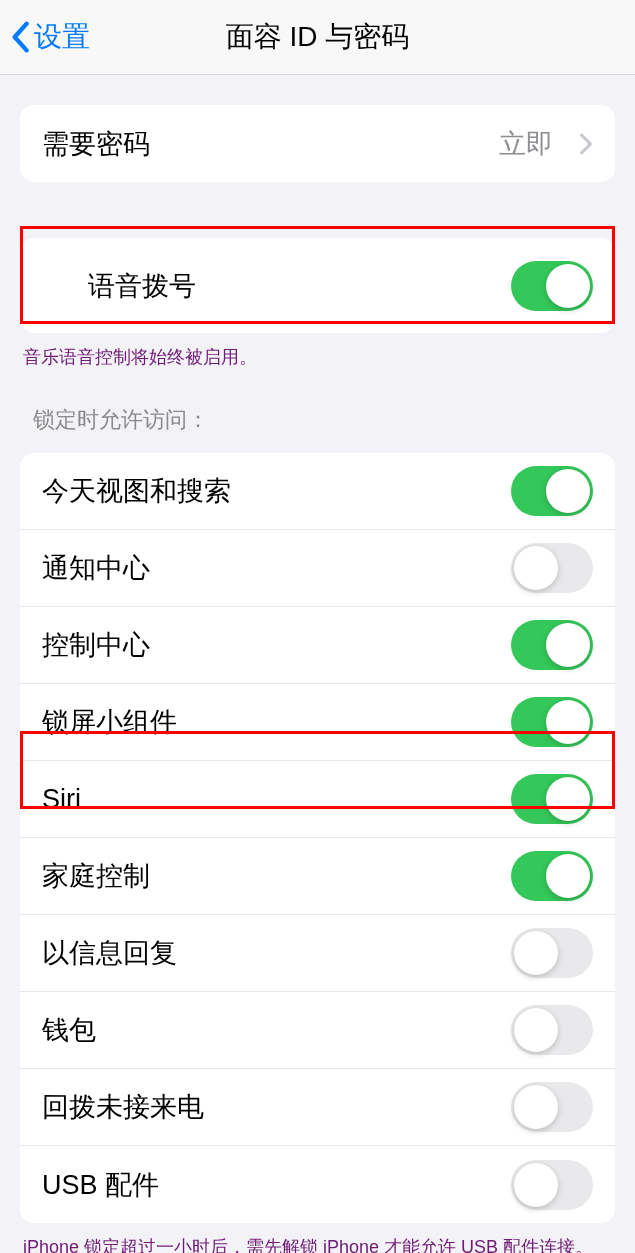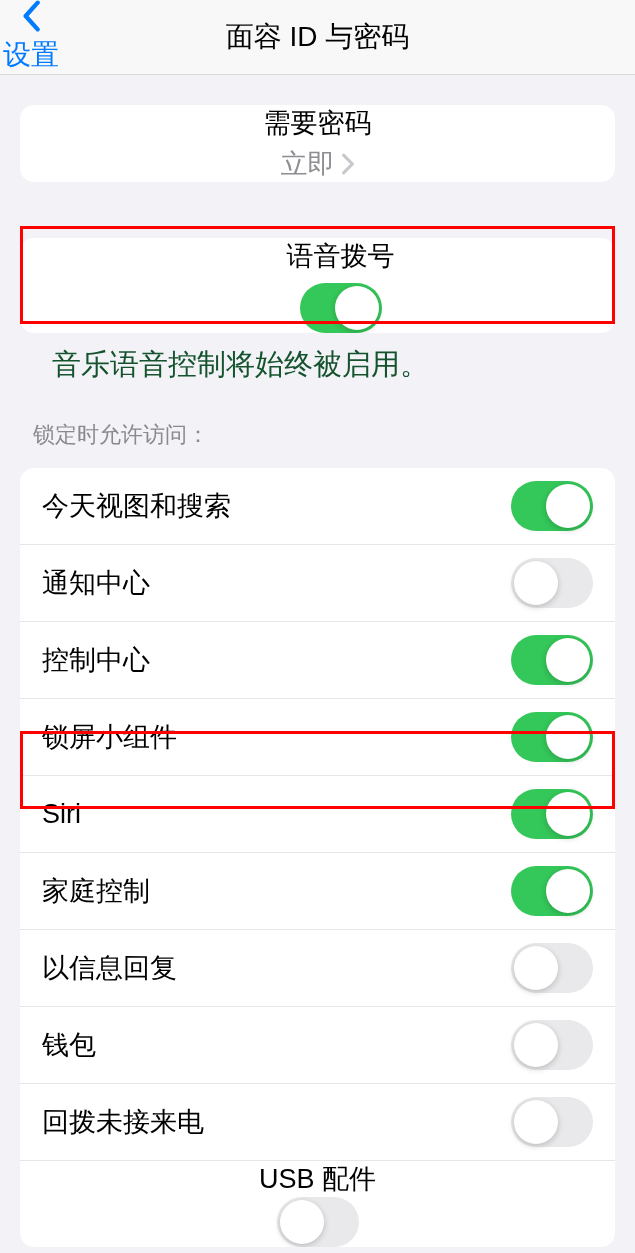--- a/index.html
+++ b/index.html
@@ -19,24 +19,23 @@
       height: 75px;
       background: #f8f8f8;
       display: flex;
       align-items: center;
       border-bottom: 1px solid #d9d9dc;
       position: relative;
     }
     .back-button {
       display: flex;
       align-items: center;
-      padding-left: 3px;
+      padding-left: 10px;
       gap: 4px;
       cursor: pointer;
-      flex-direction: column;
     }
     .back-button span {
       color: #007aff;
       font-size: 28px;
     }
     .header-title {
       position: absolute;
       width: 100%;
       text-align: center;
       font-size: 28px;
@@ -59,39 +58,38 @@
     .row {
       display: flex;
       align-items: center;
       justify-content: space-between;
       padding: 0 22px;
       min-height: 77px;
       border-bottom: 1px solid #e5e5ea;
     }
     .row:last-child {
       border-bottom: none;
-      flex-direction: column;
     }
     .row-label {
       font-size: 27px;
       color: #000;
     }
     .row-value {
       display: flex;
       align-items: center;
-      gap: 6px;
+      gap: 26px;
     }
     .row-value span {
       font-size: 27px;
       color: #8e8e93;
     }
     .footer-text {
-      color: #14532d;
-      font-size: 29px;
-      padding: 12px 36px 0 52px;
+      color: #701a75;
+      font-size: 18px;
+      padding: 12px 36px 0 23px;
       line-height: 1.35;
     }
     .section-header {
       color: #8a8a8e;
       font-size: 22px;
       padding: 36px 36px 4px 33px;
     }
     .toggle {
       width: 82px;
       height: 50px;

